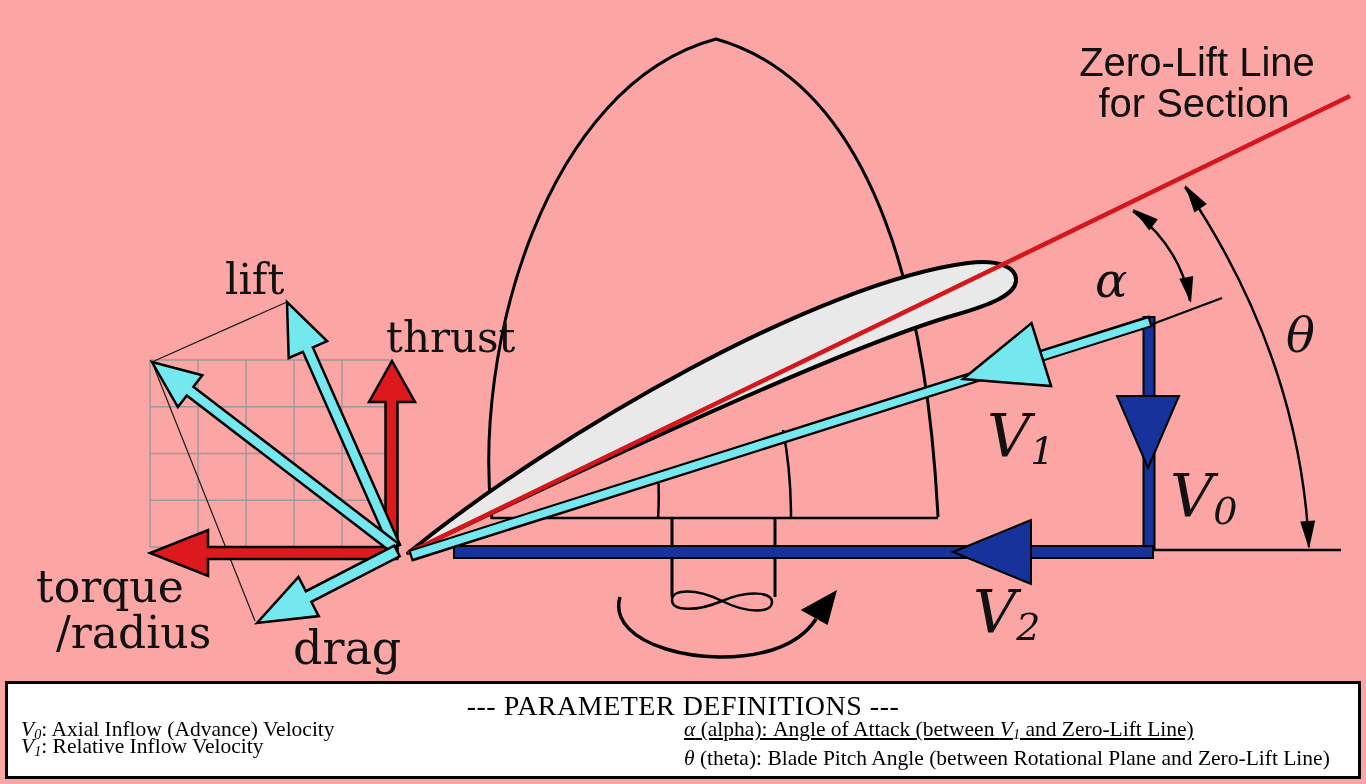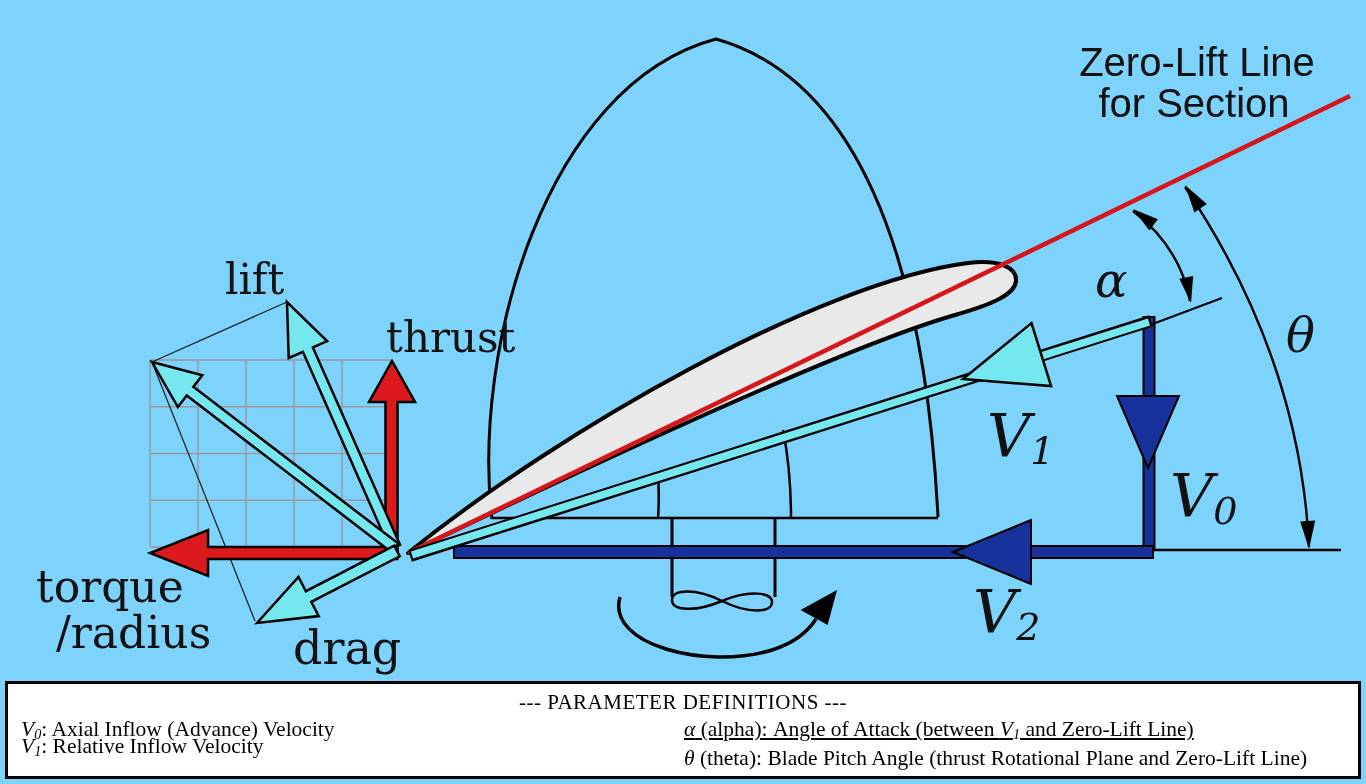--- a/index.html
+++ b/index.html
@@ -1,35 +1,35 @@
 <!DOCTYPE html>
 <html style="--cyan_arrow: #75E7EE; --red_arrow: #DC1A1D; --navy_arrow: #17339B; --zero_lift_red: #D5161B; --airfoil_fill: #E9E9E9; --grid_gray: #999999;"><head>
 <meta charset="utf-8">
 <style>
   html,body{margin:0;padding:0;background:#ffffff;}
-  #page{position:relative;width:1366px;height:784px;background:#7dd3fc;overflow:hidden;
+  #page{position:relative;width:1366px;height:784px;background:#fca5a5;overflow:hidden;
         font-family:"Liberation Serif",serif;}
   svg text{user-select:none;}
   .serif-label{font-family:"DejaVu Serif",serif;fill:#111;}
   .sans-label{font-family:"Liberation Sans",sans-serif;fill:#111;}
   .math-label{font-family:"DejaVu Serif",serif;font-style:italic;fill:#111;}
   .cyan-fill{fill:var(--cyan_arrow);stroke:#000;stroke-width:2.5;stroke-linejoin:miter;}
   .red-fill{fill:var(--red_arrow);stroke:#000;stroke-width:2.5;stroke-linejoin:miter;}
   .navy-fill{fill:var(--navy_arrow);stroke:#000;stroke-width:2;stroke-linejoin:miter;}
   .thinline{stroke:#1a1a1a;stroke-width:1.2;fill:none;}
   .gridline{stroke:var(--grid_gray);stroke-width:1.4;fill:none;}
   .outline{stroke:#000;fill:none;}
   .arcline{stroke:#000;stroke-width:2.4;fill:none;}
   .archead{fill:#000;stroke:none;}
 
   
   #def-box{position:absolute;left:5px;top:681px;width:1350px;height:92px;
            border:3px solid #000;background:#fff;font-size:21.5px;color:#000;}
   #def-title{position:absolute;left:0;top:6px;width:100%;text-align:center;
-             font-size:21px;letter-spacing:0.5px;}
+             font-size:28px;letter-spacing:0.5px;}
   .def-item{position:absolute;white-space:nowrap;}
   .seg-var{font-style:italic;}
   .seg-sub{font-style:italic;font-size:0.66em;vertical-align:-0.22em;}
 </style>
 </head>
 <body>
 
 <div id="page">
 
 <svg width="1366" height="784" viewBox="0 0 1366 784">
@@ -120,16 +120,16 @@
     <text class="math-label" x="973" y="633" font-size="60"><tspan>V</tspan><tspan font-size="38" dy="7">2</tspan></text>
   </g>
 </svg>
 
 
 <div id="def-box">
   <div id="def-title">--- PARAMETER DEFINITIONS ---</div>
   <div class="def-item" style="left:13px;top:33px;"><span class="seg-var">V</span><span class="seg-sub">0</span><span>: Axial Inflow (Advance) Velocity</span></div>
   <div class="def-item" style="left:676px;top:33px;text-decoration:underline;"><span class="seg-var">α</span><span> (alpha): Angle of Attack (between </span><span class="seg-var">V</span><span class="seg-sub">1</span><span> and Zero-Lift Line)</span></div>
   <div class="def-item" style="left:13px;top:50px;"><span class="seg-var">V</span><span class="seg-sub">1</span><span>: Relative Inflow Velocity</span></div>
-  <div class="def-item" style="left:676px;top:62px;"><span class="seg-var">θ</span><span> (theta): Blade Pitch Angle (thrust Rotational Plane and Zero-Lift Line)</span></div>
+  <div class="def-item" style="left:676px;top:62px;"><span class="seg-var">θ</span><span> (theta): Blade Pitch Angle (between Rotational Plane and Zero-Lift Line)</span></div>
 </div>
 
 </div>
 
 </body></html>

